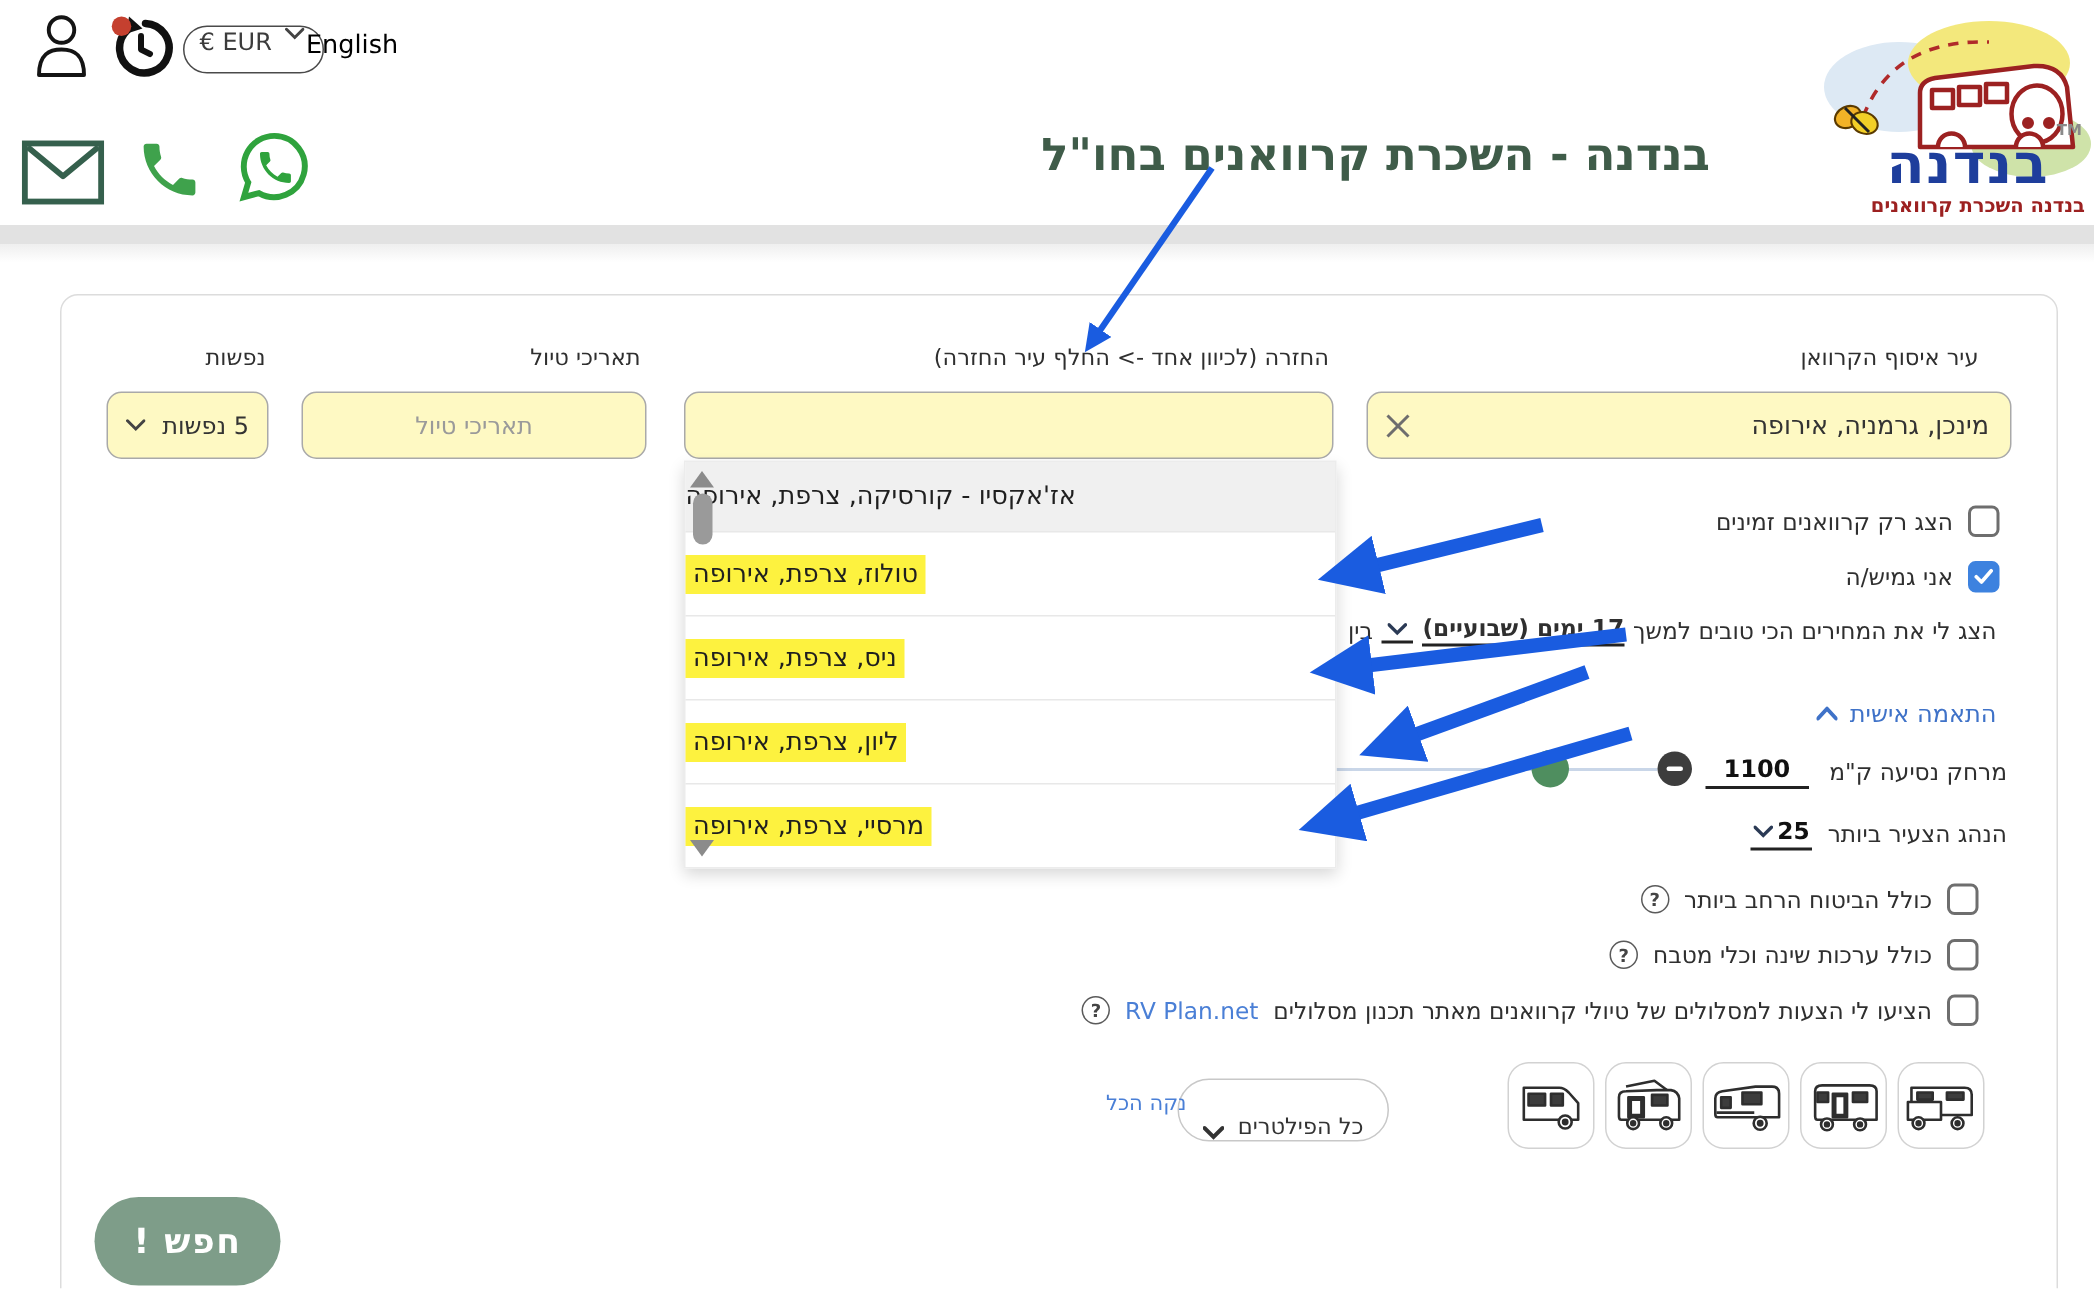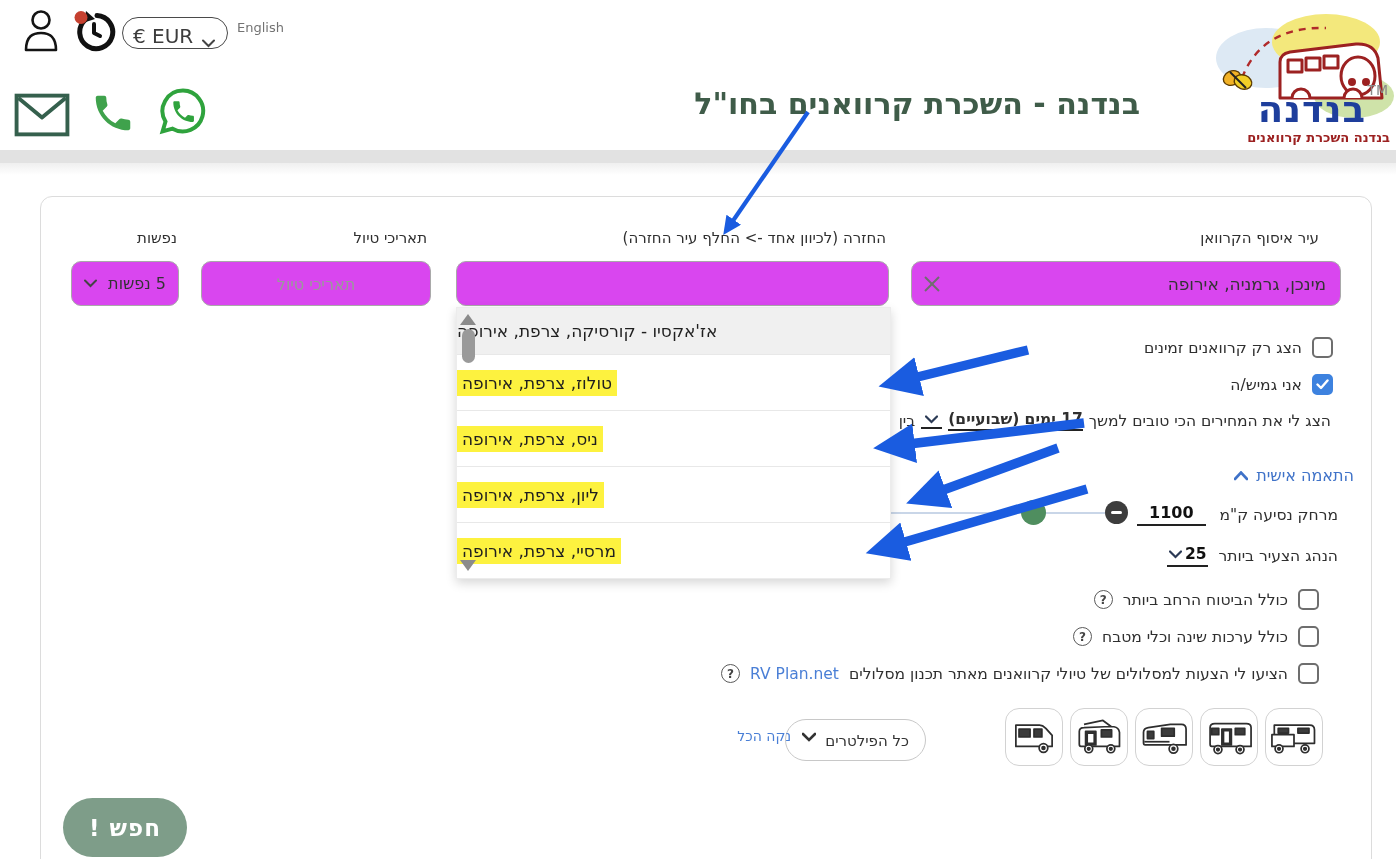--- a/index.html
+++ b/index.html
@@ -2,36 +2,36 @@
 <html lang="he"><head>
 <meta charset="utf-8">
 <style>
   html,body{margin:0;padding:0;background:#fff;}
   body{font-family:"DejaVu Sans","Liberation Sans",sans-serif;}
   .page{position:relative;width:1396px;height:859px;overflow:hidden;background:#fff;}
   .abs{position:absolute;}
 
   
   .eur-pill{position:absolute;left:122px;top:17px;height:30px;padding:0 12px 0 10px;border:1.6px solid #4a4a4a;
-    border-radius:16px;display:flex;align-items:flex-end;gap:9px;font-size:20px;color:#3c3c3c;background:#fff;cursor:pointer;}
-  .lang-link{position:absolute;left:237px;top:20px;font-size:13px;color:#737373;cursor:pointer;}
+    border-radius:16px;display:flex;align-items:flex-start;gap:9px;font-size:16px;color:#3c3c3c;background:#fff;cursor:pointer;}
+  .lang-link{position:absolute;left:204px;top:20px;font-size:17px;color:#000000;cursor:pointer;}
   .page-title{position:absolute;right:256px;top:86px;font-size:30px;font-weight:bold;color:#3f5c49;direction:rtl;}
   .hdr-divider{position:absolute;left:0;top:150px;width:1396px;height:13px;background:#e2e2e2;}
   .hdr-divider2{position:absolute;left:0;top:163px;width:1396px;height:12px;background:linear-gradient(#efefef,#ffffff);}
 
   
   .logo{position:absolute;left:1208px;top:2px;width:186px;height:148px;}
   .logo-brand{position:absolute;right:28px;top:86px;font-size:37px;font-weight:bold;color:#1e3e9c;direction:rtl;letter-spacing:1px;}
-  .logo-tm{position:absolute;right:6px;top:80px;font-size:14px;color:#8a8a8a;font-weight:normal;}
+  .logo-tm{position:absolute;right:6px;top:80px;font-size:10px;color:#8a8a8a;font-weight:bold;}
   .logo-tagline{position:absolute;right:4px;top:128px;font-size:13px;font-weight:bold;color:#9c2121;direction:rtl;white-space:nowrap;}
 
   
   .card{position:absolute;left:40px;top:196px;width:1330px;height:700px;background:#fff;border:1px solid #dcdcdc;border-radius:12px;}
   .fld-label{position:absolute;font-size:15px;color:#2f2f2f;direction:rtl;white-space:nowrap;}
-  .inp{position:absolute;height:45px;border:1px solid #a9a9a9;border-radius:10px;background:#d946ef;box-sizing:border-box;direction:rtl;}
+  .inp{position:absolute;height:45px;border:1px solid #a9a9a9;border-radius:10px;background:#fef9c3;box-sizing:border-box;direction:rtl;}
   .inp input{width:100%;height:100%;border:none;outline:none;background:transparent;font-family:inherit;font-size:17px;color:#333;
     direction:rtl;padding:0 14px;box-sizing:border-box;border-radius:10px;}
   .inp input::placeholder{color:#9a9a9a;font-size:16px;}
   .clear-x{position:absolute;left:10px;top:12px;width:20px;height:20px;cursor:pointer;}
 
   .persons{display:flex;align-items:center;justify-content:space-between;direction:rtl;padding:0 12px;font-size:16px;color:#333;cursor:pointer;}
 
   
   .dropdown{position:absolute;left:415px;top:110px;width:433px;background:#fff;border:1px solid #ececec;
     box-shadow:0 4px 10px rgba(0,0,0,.16);z-index:20;}
@@ -64,21 +64,21 @@
   .slider-track{position:absolute;left:848px;top:315px;width:216px;height:2px;background:#c9d6e8;}
   .slider-thumb{position:absolute;left:980px;top:303px;width:25px;height:25px;border-radius:50%;background:#4f8e5f;cursor:pointer;}
   .slider-minus{position:absolute;left:1064px;top:304px;width:23px;height:23px;border-radius:50%;background:#3d3d3d;cursor:pointer;
     display:flex;align-items:center;justify-content:center;}
   .slider-minus::after{content:"";width:11px;height:2.6px;background:#fff;border-radius:2px;}
 
   
   .rv-btn{position:absolute;width:58px;height:58px;border:1px solid #d2d2d2;border-radius:14px;background:#fff;cursor:pointer;
     display:flex;align-items:center;justify-content:center;box-sizing:border-box;}
   .filters-pill{position:absolute;height:42px;border:1px solid #c8c8c8;border-radius:21px;background:#fff;display:flex;direction:rtl;
-    align-items:flex-start;gap:9px;padding:12px 16px;font-size:15px;color:#333;cursor:pointer;box-sizing:border-box;}
+    align-items:flex-end;gap:9px;padding:0 16px;font-size:15px;color:#333;cursor:pointer;box-sizing:border-box;}
   .clear-link{position:absolute;font-size:14px;color:#4a7fd6;direction:rtl;cursor:pointer;}
 
   .search-btn{position:absolute;left:22px;top:601px;width:124px;height:59px;border:none;border-radius:30px;background:#7e9d89;
     color:#fff;font-size:23px;font-weight:bold;font-family:inherit;direction:rtl;cursor:pointer;letter-spacing:1px;}
 
   .arrows{position:absolute;left:0;top:0;z-index:50;pointer-events:none;}
 </style>
 </head>
 <body>
 
@@ -235,21 +235,21 @@
       <span>הצג לי את המחירים הכי טובים למשך</span>
       <span class="dur">17 ימים (שבועיים)</span>
       <span class="sel-chev">
         <svg width="13" height="9" viewBox="0 0 13 9">
           <polyline points="1,1.5 6.5,7 12,1.5" fill="none" stroke="#2b3a55" stroke-width="2.2" stroke-linecap="round"></polyline>
         </svg>
       </span>
       <span>בין</span>
     </div>
 
-    <div class="personal-link" style="right:17px;top:269px">
+    <div class="personal-link" style="right:40px;top:269px">
       <span>התאמה אישית</span>
       <svg width="14" height="10" viewBox="0 0 14 10">
         <polyline points="1,8 7,1.5 13,8" fill="none" stroke="#3f72c8" stroke-width="2.6" stroke-linecap="round"></polyline>
       </svg>
     </div>
 
     <div class="cb-row" style="right:33px;top:306px;gap:14px">
       <span>מרחק נסיעה ק"מ</span>
       <span class="dist-value">1100</span>
     </div>

